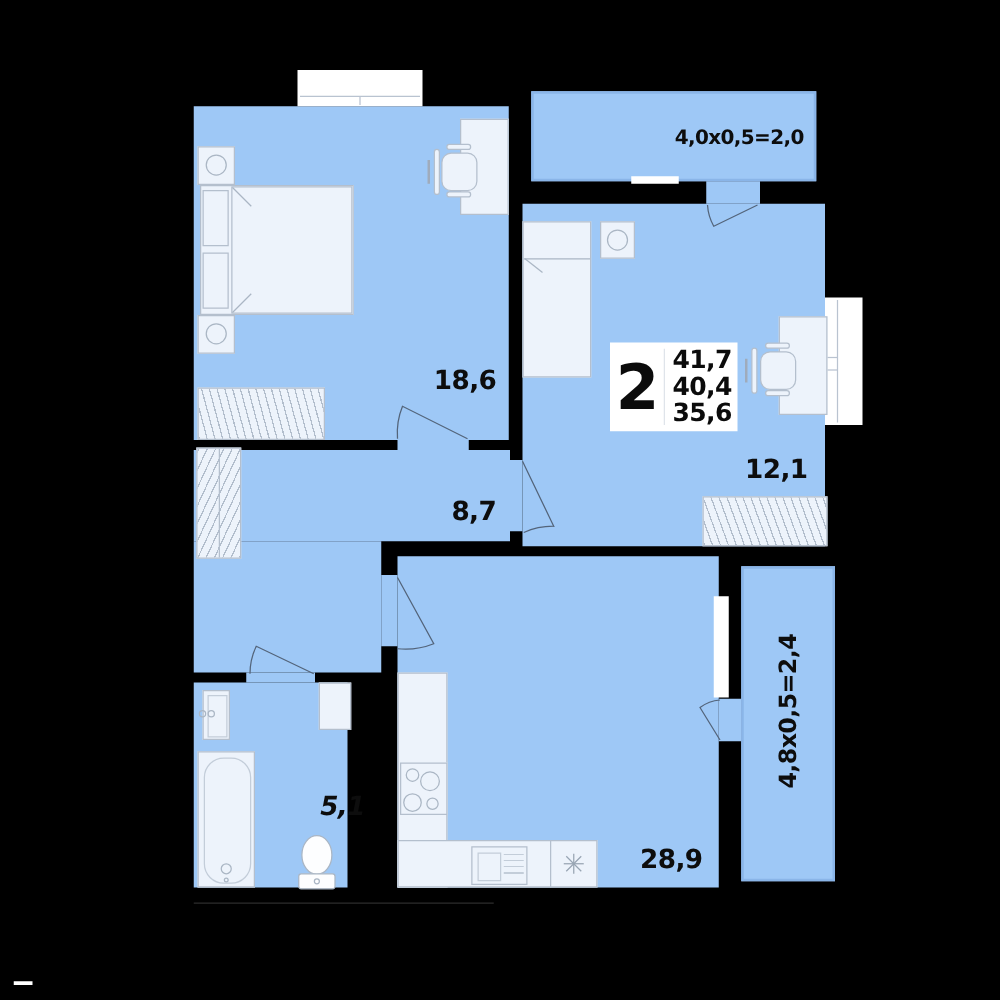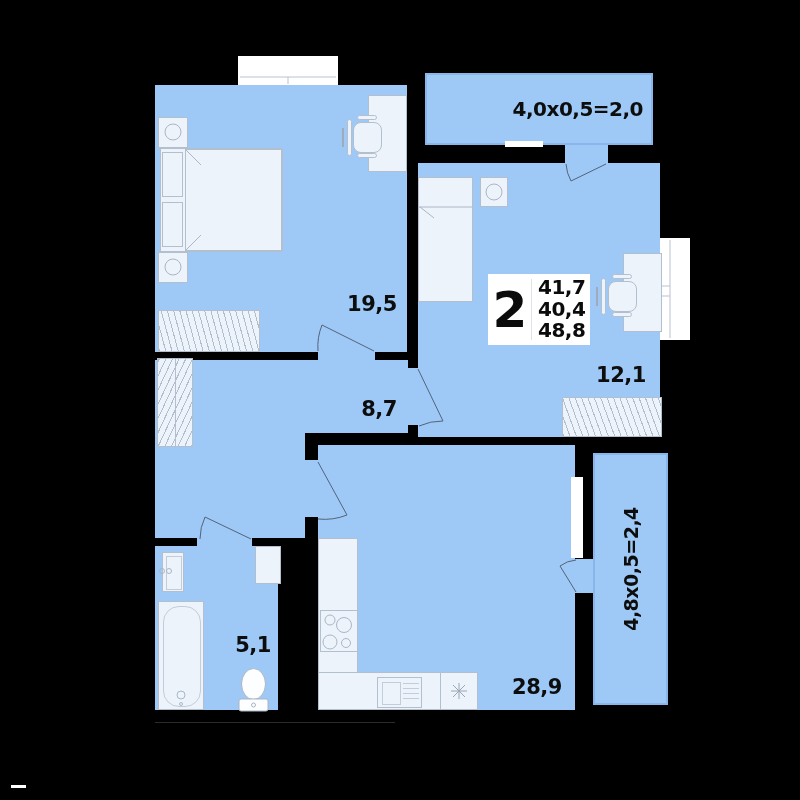--- a/index.html
+++ b/index.html
@@ -16,21 +16,21 @@
   .arealabel{position:absolute;font-weight:700;font-size:21px;letter-spacing:-0.5px;
              color:#0d0d0d;text-align:center;line-height:22px;}
   .badge{position:absolute;left:488px;top:274px;width:102px;height:71px;background:#fff;
          display:flex;flex-direction:row;align-items:stretch;}
   .badge-num{width:42px;display:flex;align-items:center;justify-content:center;
              font-size:50px;font-weight:800;letter-spacing:-2px;color:#0b0b0b;}
   .badge-sep{width:1px;background:#dfe4ea;margin:5px 1px;}
   .badge-areas{flex:1;display:flex;flex-direction:column;justify-content:center;
                padding-left:5px;font-size:20px;font-weight:700;line-height:1.08;color:#0b0b0b;letter-spacing:-0.5px;}
   .bal-label-top{position:absolute;inset:0;display:flex;align-items:center;justify-content:flex-end;
-                 padding-right:8px;font-size:20px;font-weight:700;letter-spacing:-0.5px;color:#0d0d0d;}
+                 padding-right:8px;font-size:16px;font-weight:700;letter-spacing:-0.5px;color:#0d0d0d;}
   .bal-label-right{position:absolute;left:50%;top:46%;transform:translate(-50%,-50%) rotate(-90deg);
                  white-space:nowrap;font-size:19px;font-weight:700;letter-spacing:-0.5px;color:#0d0d0d;}
   svg.overlay{position:absolute;left:0;top:0;pointer-events:none;}
 </style>
 </head>
 <body>
 
 <div class="plan">
 
   <div class="room" style="left:155px;top:85px;width:252px;height:267px;"></div>
@@ -105,28 +105,28 @@
   <div class="furn" style="left:612px;top:312px;width:20px;height:5px;border-radius:3px;"></div>
   <div class="abs" style="left:596px;top:287px;width:2px;height:19px;background:#9fabbb;"></div>
   <div class="furn hatch-c" style="left:562px;top:397px;width:100px;height:40px;"></div>
 
   <div class="badge">
     <div class="badge-num">2</div>
     <div class="badge-sep"></div>
     <div class="badge-areas">
       <span>41,7</span>
       <span>40,4</span>
-      <span>48,8</span>
+      <span>35,6</span>
     </div>
   </div>
 
-  <div class="arealabel" style="left:347px;top:293px;width:50px;">19,5</div>
+  <div class="arealabel" style="left:347px;top:293px;width:50px;">18,6</div>
   <div class="arealabel" style="left:595px;top:364px;width:52px;">12,1</div>
   <div class="arealabel" style="left:354px;top:398px;width:50px;">8,7</div>
-  <div class="arealabel" style="left:228px;top:634px;width:50px;">5,1</div>
+  <div class="arealabel" style="left:249px;top:634px;width:50px;font-style:italic;">5,1</div>
   <div class="arealabel" style="left:511px;top:676px;width:52px;">28,9</div>
 
   <svg class="overlay" width="800" height="800" viewBox="0 0 800 800">
     <g stroke="#53647a" stroke-width="1" fill="none">
       <path d="M374,351 L322,325 A57,57 0 0 0 318,351"></path>
       <path d="M418,369 L443,421 A58,58 0 0 0 419,426"></path>
       <path d="M318,462 L347,515 A61,61 0 0 1 318,519"></path>
       <path d="M251,539 L205,517 A51,51 0 0 0 200,539"></path>
       <path d="M606,164 L571,181 A40,40 0 0 1 566,164"></path>
       <path d="M576,592 L560,566 A31,31 0 0 1 576,560"></path>

